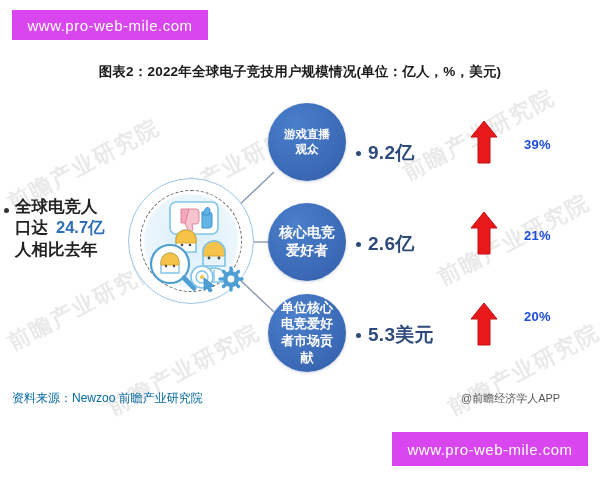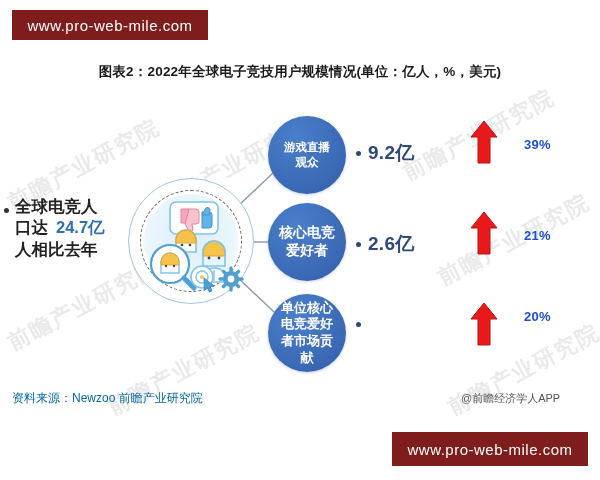--- a/index.html
+++ b/index.html
@@ -12,21 +12,21 @@
     height: 480px;
     position: relative;
     overflow: hidden;
     font-family: "Liberation Sans", "DejaVu Sans", sans-serif;
     color: #111;
   }
 
   
   .wm-badge {
     position: absolute;
-    background: #7f1d1d;
+    background: #d946ef;
     color: #ffffff;
     font-family: "Liberation Sans", sans-serif;
     letter-spacing: 0.5px;
     display: flex;
     align-items: center;
     justify-content: center;
     white-space: nowrap;
   }
   .wm-top {
     left: 12px;
@@ -164,21 +164,21 @@
     justify-content: center;
     text-align: center;
     font-weight: bold;
     box-sizing: border-box;
     box-shadow: 0 1px 3px rgba(40,70,130,0.25);
   }
   .node-label {
     line-height: 1.28;
     padding: 0 6px;
   }
-  .node1 { left: 268px; top: 116px; width: 78px; height: 78px; }
+  .node1 { left: 268px; top: 103px; width: 78px; height: 78px; }
   .node1 .node-label { font-size: 11.5px; }
   .node2 { left: 268px; top: 203px; width: 78px; height: 78px; }
   .node2 .node-label { font-size: 14px; }
   .node3 { left: 268px; top: 294px; width: 78px; height: 78px; }
   .node3 .node-label { font-size: 13px; }
 
   
   .value-row {
     position: absolute;
     display: flex;
@@ -375,20 +375,21 @@
 <div class="node node3">
   <div class="node-label">
     <div>单位核心</div>
     <div>电竞爱好</div>
     <div>者市场贡</div>
     <div>献</div>
   </div>
 </div>
 <div class="value-row vr3">
   <span class="value-dot"></span>
+  <span class="value-text">5.3美元</span>
 </div>
 <svg class="arrow ar3" viewBox="0 0 28 44">
   <path d="M14 1 L27 17 H20 V43 H8 V17 H1 Z" fill="#e8191b" stroke="#c01012" stroke-width="1"></path>
 </svg>
 <div class="pct pc3">20%</div>
 
 <div class="footer-left">资料来源：Newzoo 前瞻产业研究院</div>
 <div class="footer-right">@前瞻经济学人APP</div>
 
 <div class="wm-badge wm-bottom">www.pro-web-mile.com</div>

